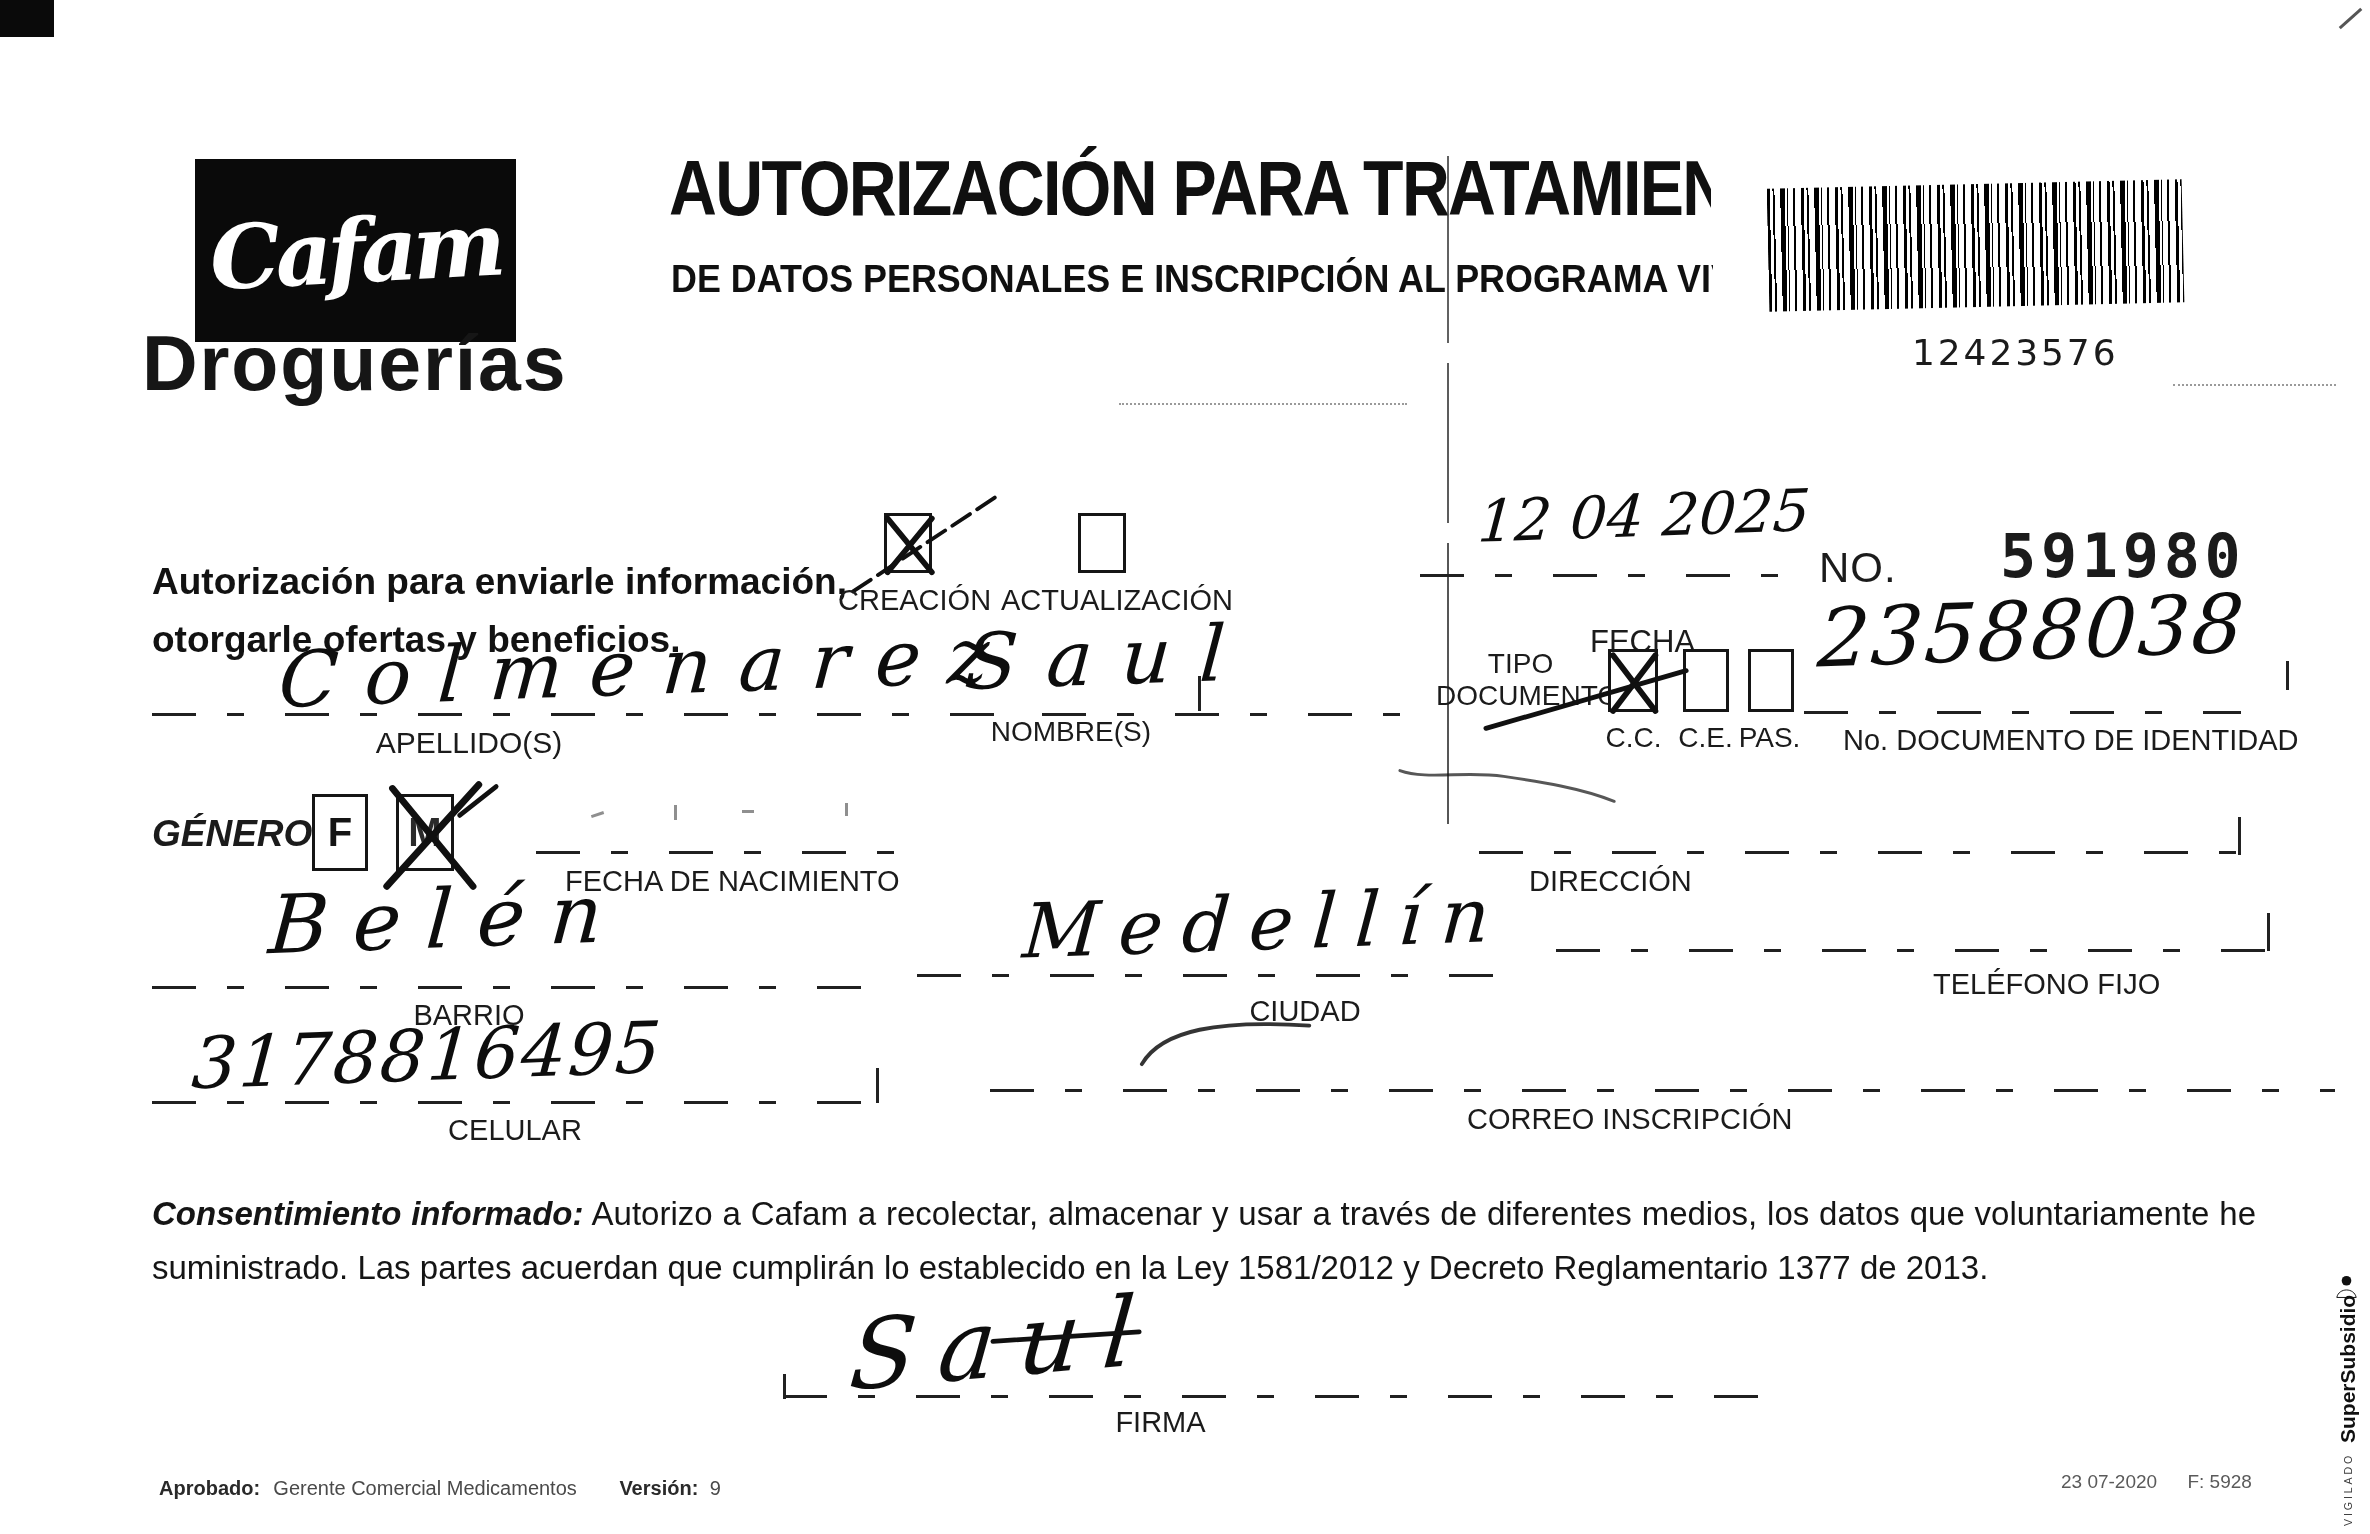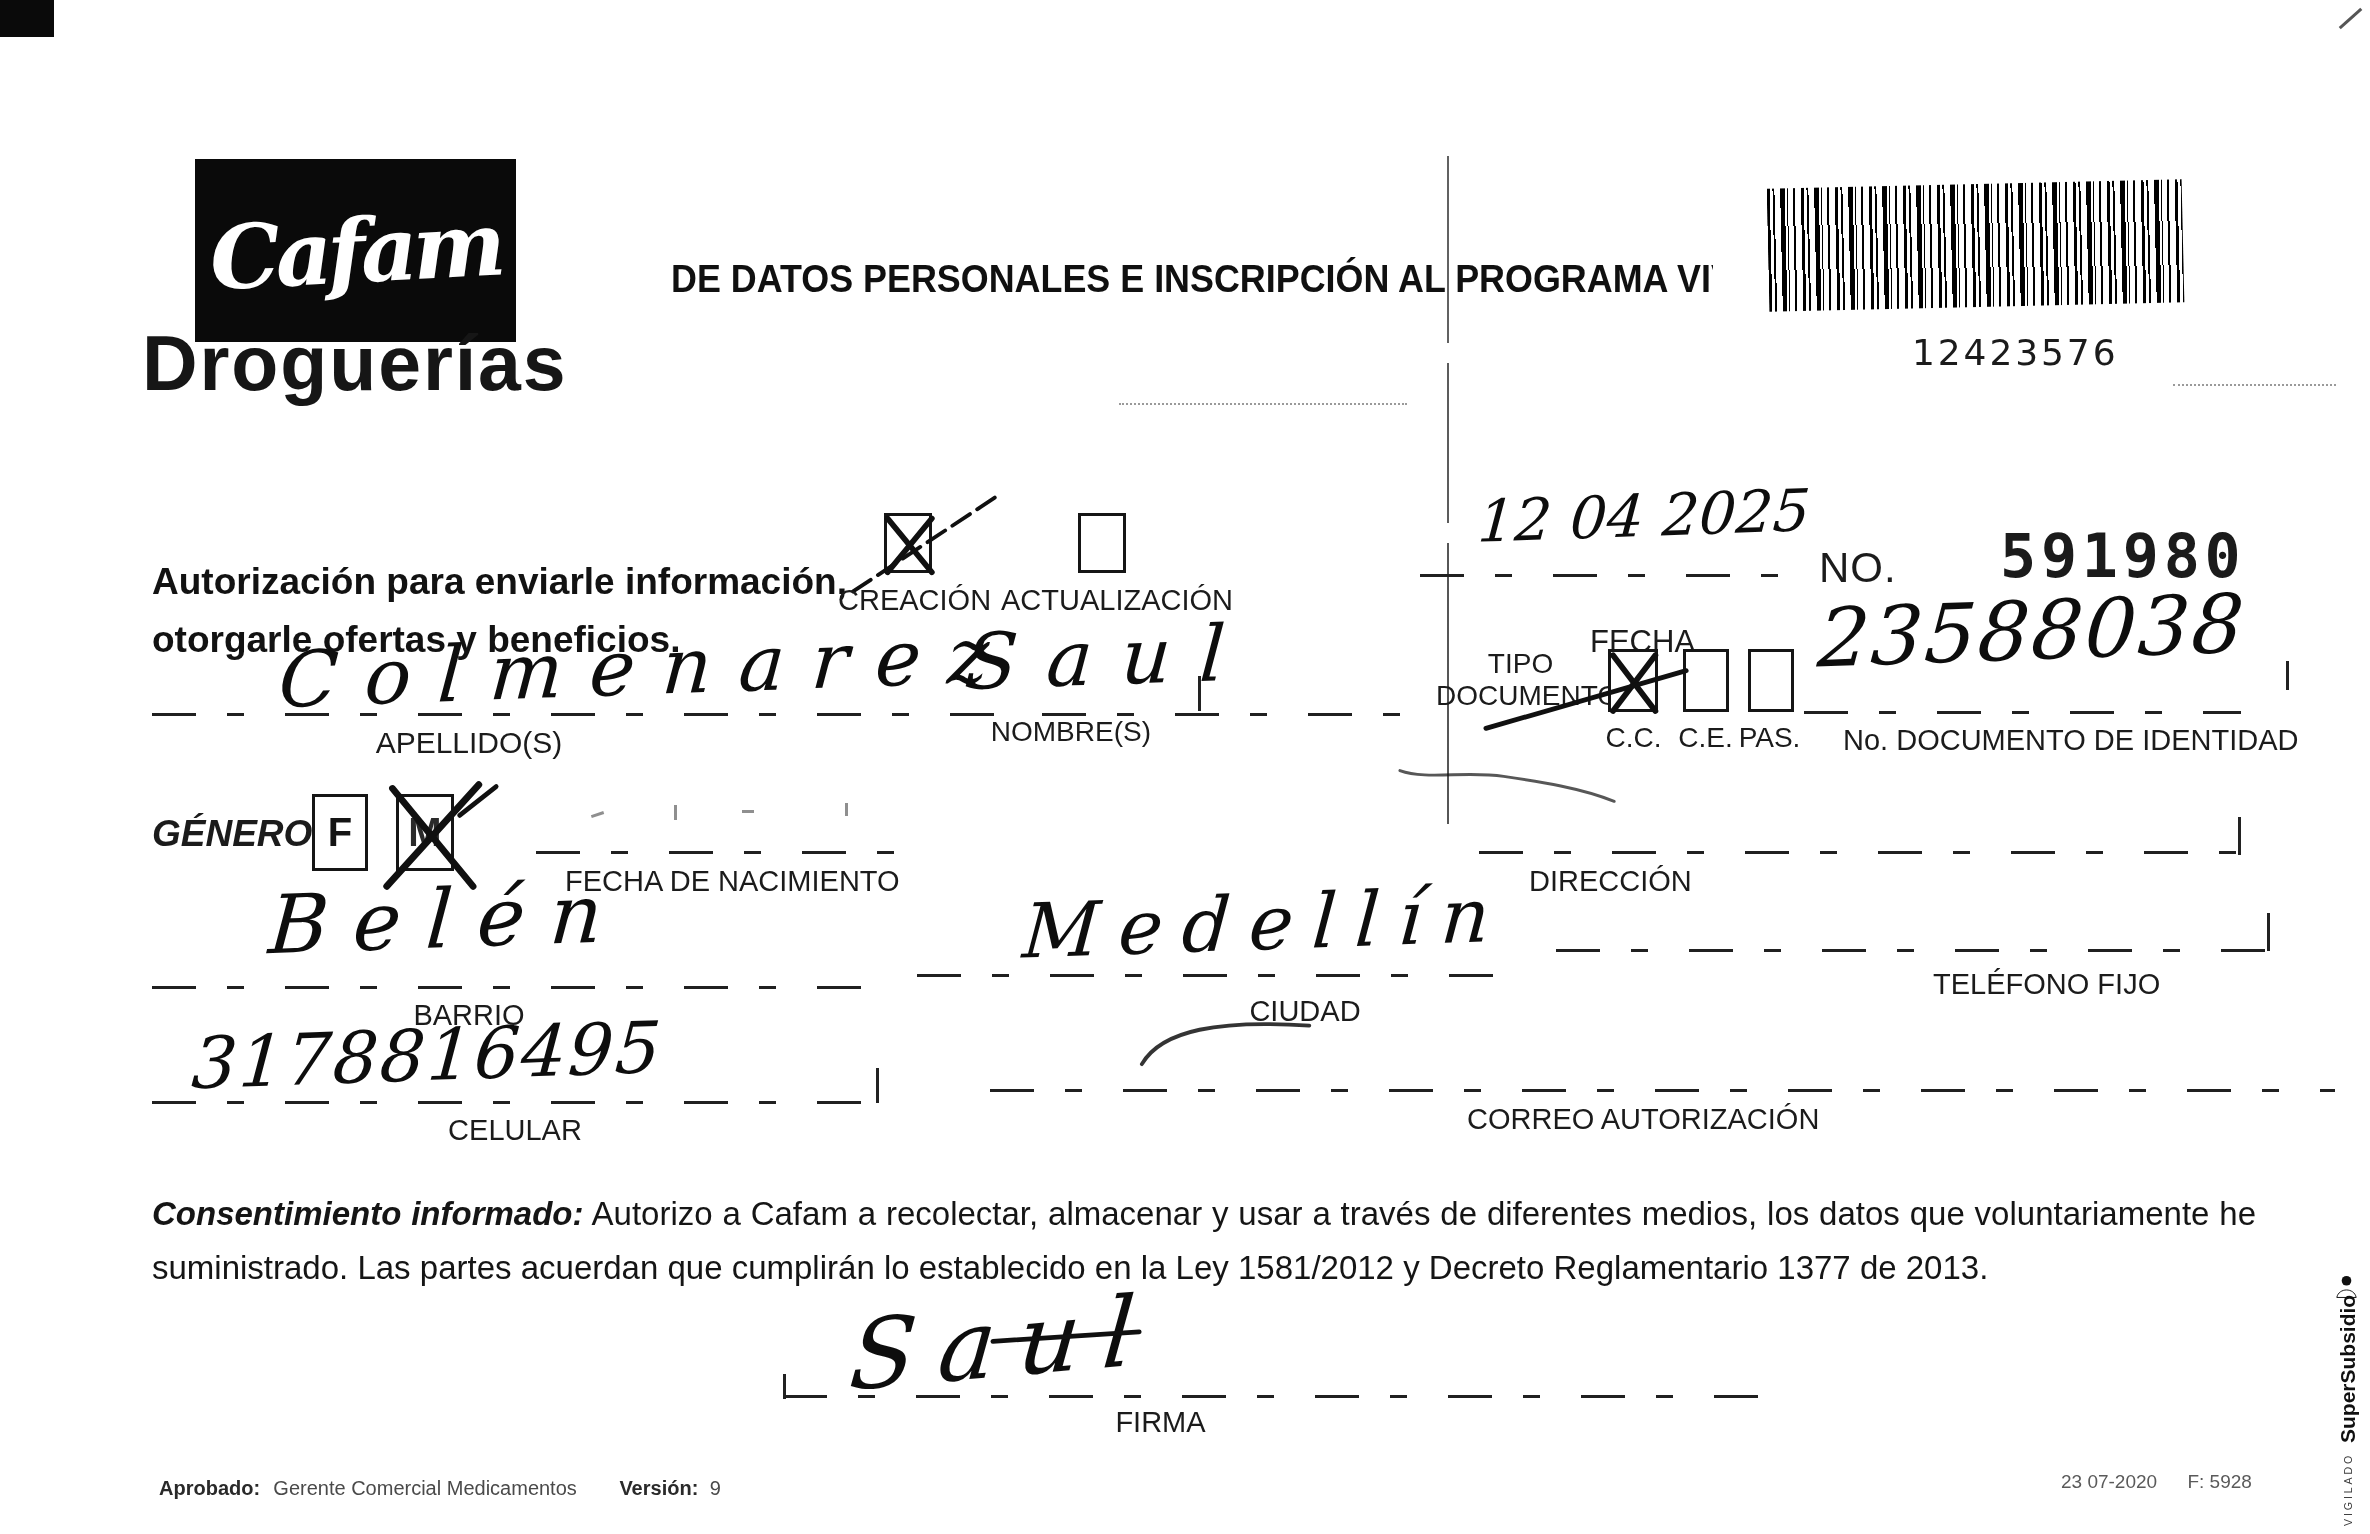--- a/index.html
+++ b/index.html
@@ -25,20 +25,23 @@
 <div class="sheet">
 
   <div class="abs" style="left:0;top:0;width:54px;height:37px;background:#0a0a0a;"></div>
   <div class="abs" style="left:2336px;top:17.3px;width:29px;height:2.9px;background:#555;transform:rotate(-42deg);"></div>
 
   <div class="abs" style="left:195px;top:159px;width:321px;height:183px;background:#0a0a0a;display:flex;align-items:center;justify-content:center;">
     <span style="color:#fff;font-family:'DejaVu Serif',serif;font-style:italic;font-weight:bold;font-size:88px;letter-spacing:-4.8px;transform:rotate(-3deg);">Cafam</span>
   </div>
   <div class="abs" style="left:142px;top:319px;font-size:77px;font-weight:700;letter-spacing:1.9px;color:#161616;">Droguerías</div>
 
+  <div class="abs" style="left:669px;top:144px;width:1042px;height:100px;overflow:hidden;">
+    <span style="display:inline-block;white-space:nowrap;font-size:77px;font-weight:800;letter-spacing:-1.9px;transform:scaleX(.86);transform-origin:left center;color:#101010;">AUTORIZACIÓN PARA TRATAMIEN</span>
+  </div>
   <div class="abs" style="left:671px;top:257px;width:1042px;height:52px;overflow:hidden;">
     <span style="display:inline-block;white-space:nowrap;font-size:39px;font-weight:700;transform:scaleX(.92);transform-origin:left center;color:#101010;">DE DATOS PERSONALES E INSCRIPCIÓN AL PROGRAMA VIVE CONSE</span>
   </div>
 
   <div class="abs" style="left:1447px;top:156px;width:1.9px;height:668px;opacity:.8;
               background:linear-gradient(180deg,#3a3a3a 0 28%,transparent 28% 31%,#333 31% 55%,transparent 55% 58%,#2c2c2c 58% 100%);"></div>
 
   <div class="abs" style="left:1768px;top:184px;width:415px;height:123px;transform:rotate(-1.3deg);
               background:repeating-linear-gradient(90deg,#000 0 2.9px,#fff 2.9px 5.8px,#000 5.8px 7.7px,#fff 7.7px 13.4px,#000 13.4px 18px,#fff 18px 20px,#000 20px 21px,#fff 21px 26px,#000 26px 28px,#fff 28px 34px);"></div>
   <div class="lbl" style="left:1912px;top:332px;font-size:36px;letter-spacing:2.9px;font-family:'DejaVu Sans',sans-serif;">12423576</div>
@@ -136,21 +139,21 @@
 
   <div class="hand" style="left:192px;top:1014px;font-size:71px;letter-spacing:1.9px;">3178816495</div>
   <div class="hline" style="left:152px;top:1101px;width:730px;"></div>
   <div class="tick" style="left:876px;top:1068px;height:35px;"></div>
   <div class="lbl ctr" style="left:419px;top:1114px;width:192px;font-size:29px;">CELULAR</div>
 
   <svg class="marksvg" style="left:1138px;top:1016px;" width="178" height="53" viewBox="0 0 185 55">
     <path d="M4,50 C25,14 85,4 178,10" stroke-width="4" opacity=".85"></path>
   </svg>
   <div class="hline" style="left:990px;top:1089px;width:1345px;"></div>
-  <div class="lbl" style="left:1467px;top:1103px;font-size:29px;">CORREO AUTORIZACIÓN</div>
+  <div class="lbl" style="left:1467px;top:1103px;font-size:29px;">CORREO INSCRIPCIÓN</div>
 
   <div class="abs" style="left:152px;top:1187px;width:2104px;font-size:33px;line-height:54px;text-align:justify;color:#151515;">
     <span style="font-weight:700;font-style:italic;">Consentimiento informado:</span><span> Autorizo a Cafam a recolectar, almacenar y usar a través de diferentes medios, los datos que voluntariamente he suministrado. Las partes acuerdan que cumplirán lo establecido en la Ley 1581/2012 y Decreto Reglamentario 1377 de 2013.</span>
   </div>
 
   <div class="hand" style="left:850px;top:1287px;font-size:96px;letter-spacing:23px;transform:rotate(-5deg) skewX(-10deg);">Saul</div>
   <svg class="marksvg" style="left:990px;top:1328px;" width="154" height="19" viewBox="0 0 160 20">
     <path d="M2,14 L156,4" stroke-width="5"></path>
   </svg>
   <div class="tick" style="left:783px;top:1374px;height:25px;"></div>

